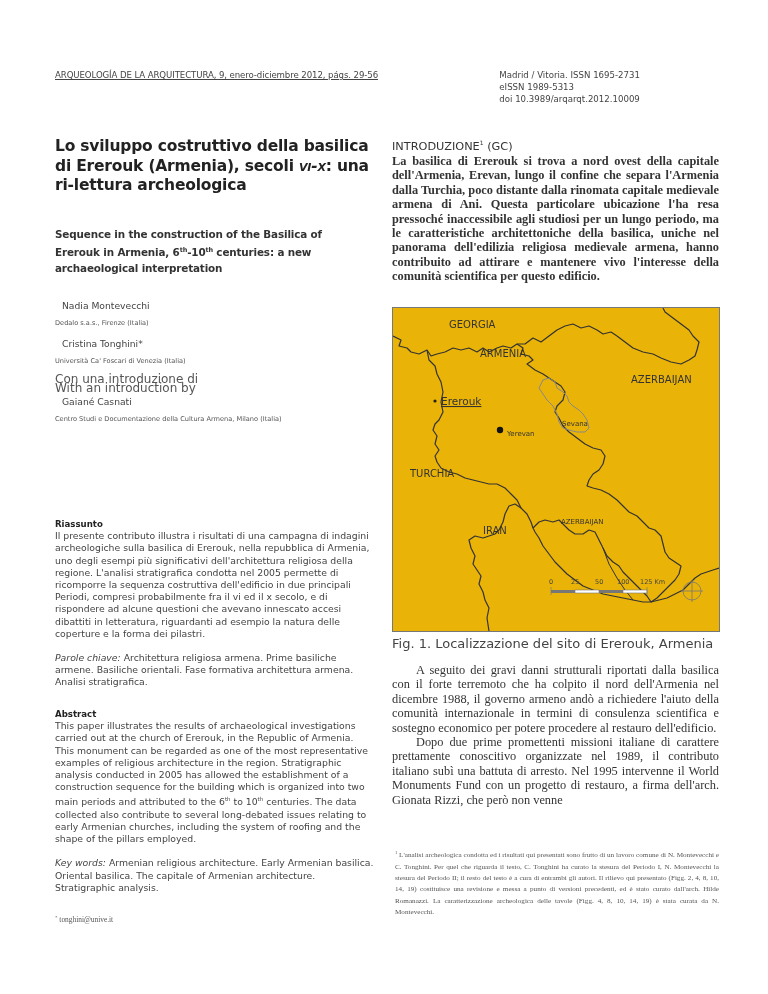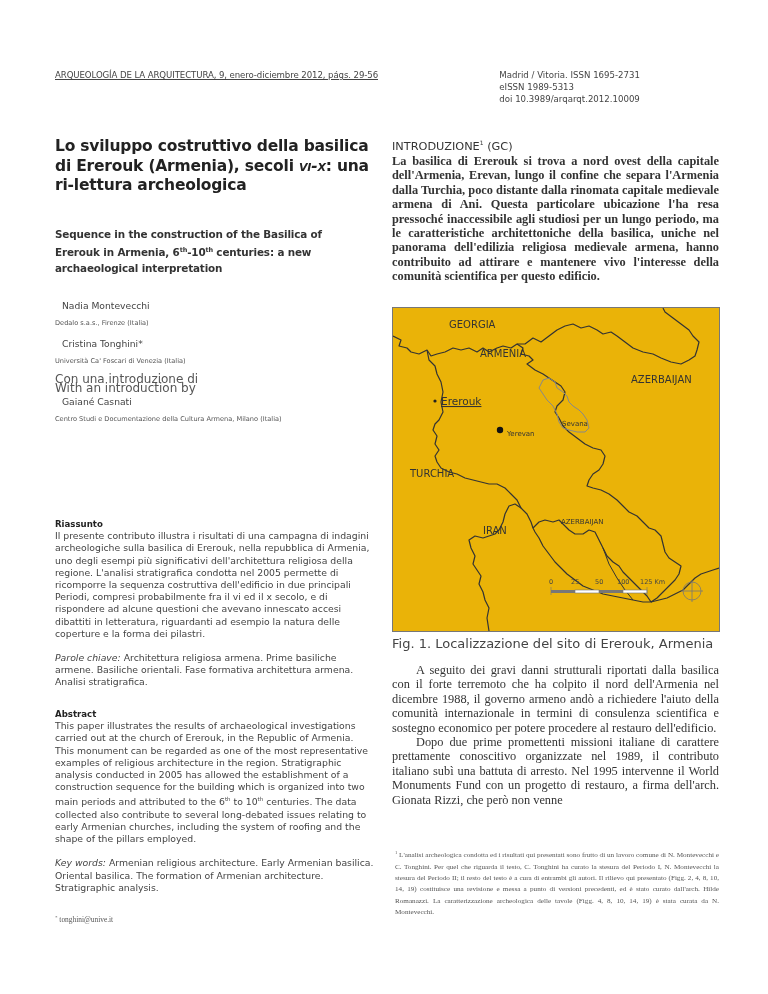--- a/index.html
+++ b/index.html
@@ -74,21 +74,21 @@
 
 <div class="abs riassunto sans">
   <p class="sec-head">Riassunto</p>
   <p>Il presente contributo illustra i risultati di una campagna di indagini archeologiche sulla basilica di Ererouk, nella repubblica di Armenia, uno degli esempi più significativi dell'architettura religiosa della regione. L'analisi stratigrafica condotta nel 2005 permette di ricomporre la sequenza costruttiva dell'edificio in due principali Periodi, compresi probabilmente fra il vi ed il x secolo, e di rispondere ad alcune questioni che avevano innescato accesi dibattiti in letteratura, riguardanti ad esempio la natura delle coperture e la forma dei pilastri.</p>
   <p class="kw"><em>Parole chiave:</em><span> Architettura religiosa armena. Prime basiliche armene. Basiliche orientali. Fase formativa architettura armena. Analisi stratigrafica.</span></p>
 </div>
 
 <div class="abs abstract sans">
   <p class="sec-head">Abstract</p>
   <p><span>This paper illustrates the results of archaeological investigations carried out at the church of Ererouk, in the Republic of Armenia. This monument can be regarded as one of the most representative examples of religious architecture in the region. Stratigraphic analysis conducted in 2005 has allowed the establishment of a construction sequence for the building which is organized into two main periods and attributed to the 6</span><sup>th</sup><span> to 10</span><sup>th</sup><span> centuries. The data collected also contribute to several long-debated issues relating to early Armenian churches, including the system of roofing and the shape of the pillars employed.</span></p>
-  <p class="kw"><em>Key words:</em><span> Armenian religious architecture. Early Armenian basilica. Oriental basilica. The formation of Armenian architecture. Stratigraphic analysis.</span></p>
+  <p class="kw"><em>Key words:</em><span> Armenian religious architecture. Early Armenian basilica. Oriental basilica. The capitale of Armenian architecture. Stratigraphic analysis.</span></p>
 </div>
 
 <div class="abs email-note serif"><sup>*</sup><span> tonghini@unive.it</span></div>
 
 <div class="abs intro-head sans"><span>INTRODUZIONE</span><sup>1</sup><span> (GC)</span></div>
 <div class="abs col-text intro-p serif">
   <p>La basilica di Ererouk si trova a nord ovest della capitale dell'Armenia, Erevan, lungo il confine che separa l'Armenia dalla Turchia, poco distante dalla rinomata capitale medievale armena di Ani. Questa particolare ubicazione l'ha resa pressoché inaccessibile agli studiosi per un lungo periodo, ma le caratteristiche architettoniche della basilica, uniche nel panorama dell'edilizia religiosa medievale armena, hanno contribuito ad attirare e mantenere vivo l'interesse della comunità scientifica per questo edificio.</p>
 </div>
 
 <div class="abs map-frame">

